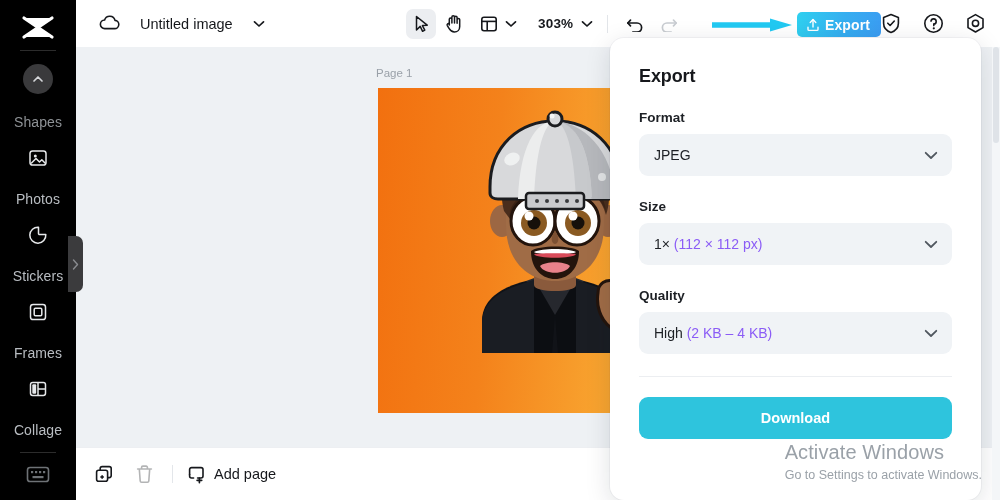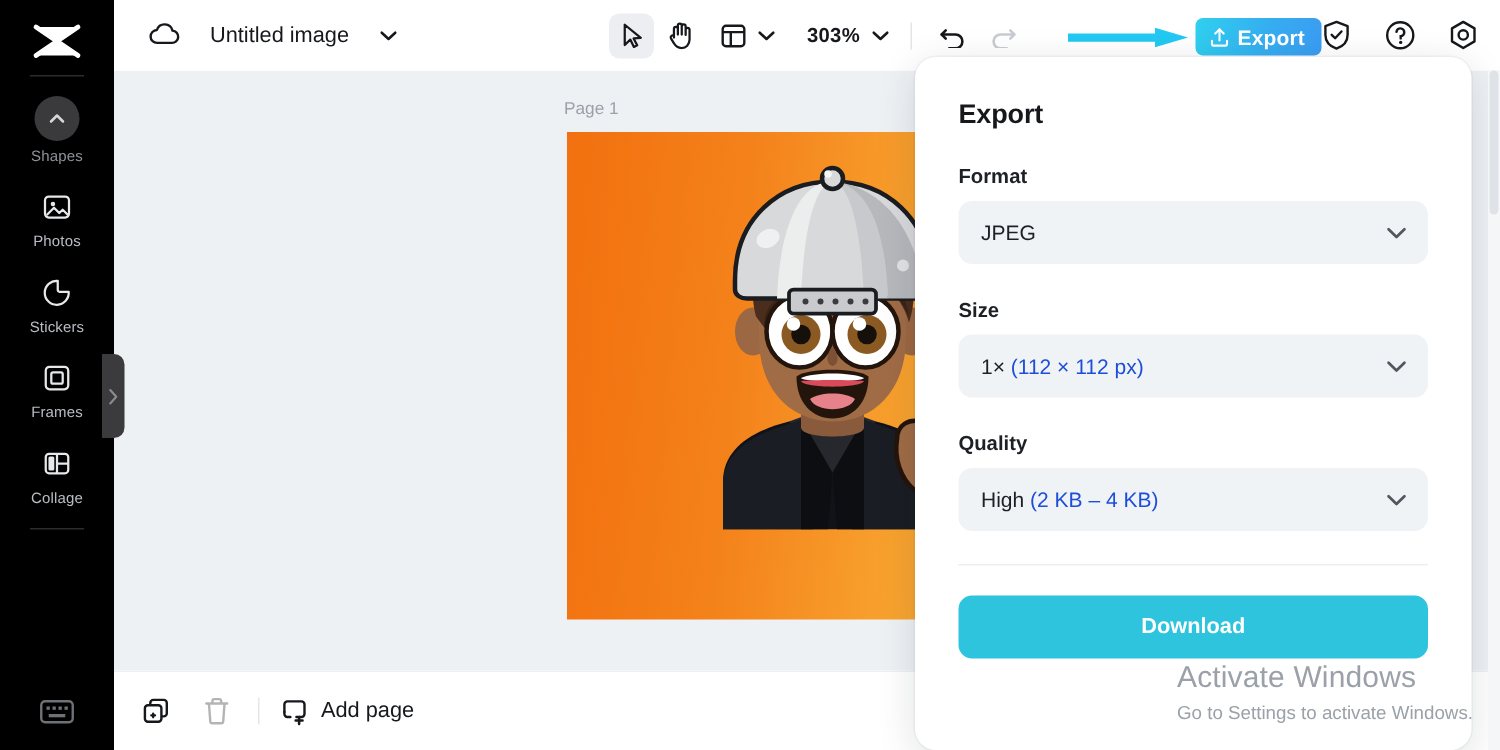--- a/index.html
+++ b/index.html
@@ -24,21 +24,21 @@
     width: 76px; display: flex; flex-direction: column;
     align-items: center; justify-content: center;
     padding: 9px 0 6px; cursor: pointer;
   }
   .rail-ic { width: 26px; height: 26px; display:flex; align-items:center; justify-content:center; }
   .rail-ic.circ {
     width: 30px; height: 30px; border-radius: 50%;
     background: #3a3a3c;
   }
   .rail-label {
-    font-size: 10px; color: #b9bdc2; margin-top: 5px; letter-spacing: .1px; text-align: center;
+    font-size: 14px; color: #b9bdc2; margin-top: 20px; letter-spacing: .1px; text-align: center;
   }
   .rail-item.muted .rail-label { color: #8e9296; }
   #rail-bottom { position:absolute; bottom: 16px; left: 0; width: 76px; display:flex; justify-content:center; }
   #rail-bottom .kb { width: 26px; height: 20px; display:flex; align-items:center; justify-content:center; }
 
   
   #collapse-handle {
     position: absolute; left: 68px; top: 236px;
     width: 15px; height: 56px;
     background: #3b3b3d;
@@ -123,21 +123,21 @@
     z-index: 70; padding: 28px 29px 0;
     overflow: hidden;
   }
   #panel-title { font-size: 18px; font-weight: 700; color:#16181c; letter-spacing:-.1px; }
   .field-label { font-size: 13.5px; font-weight:700; color:#1d2025; margin: 23px 0 9px; }
   .select {
     height: 42px; background:#f0f3f6; border-radius: 9px;
     display:flex; align-items:center; padding: 0 14px 0 15px; cursor:pointer;
   }
   .select .val { font-size: 14px; color:#1d2025; font-weight:500; flex: 1; }
-  .select .val .sub { color:#1d4ed8; font-weight: 400; }
+  .select .val .sub { color:#8b5cf6; font-weight: 400; }
   .panel-div { height:1px; background:#eceef1; margin: 22px 0 0; }
   #download-btn {
     margin-top: 20px; height: 42px; border-radius: 9px;
     background:#2ec4dd;
     display:flex;align-items:center;justify-content:center;cursor:pointer;
   }
   #download-label { color:#fff; font-size:14.5px; font-weight:700;}
   #copy-btn {
     margin-top: 8px; height: 42px; border-radius: 9px;
     background:#f0f3f6;

